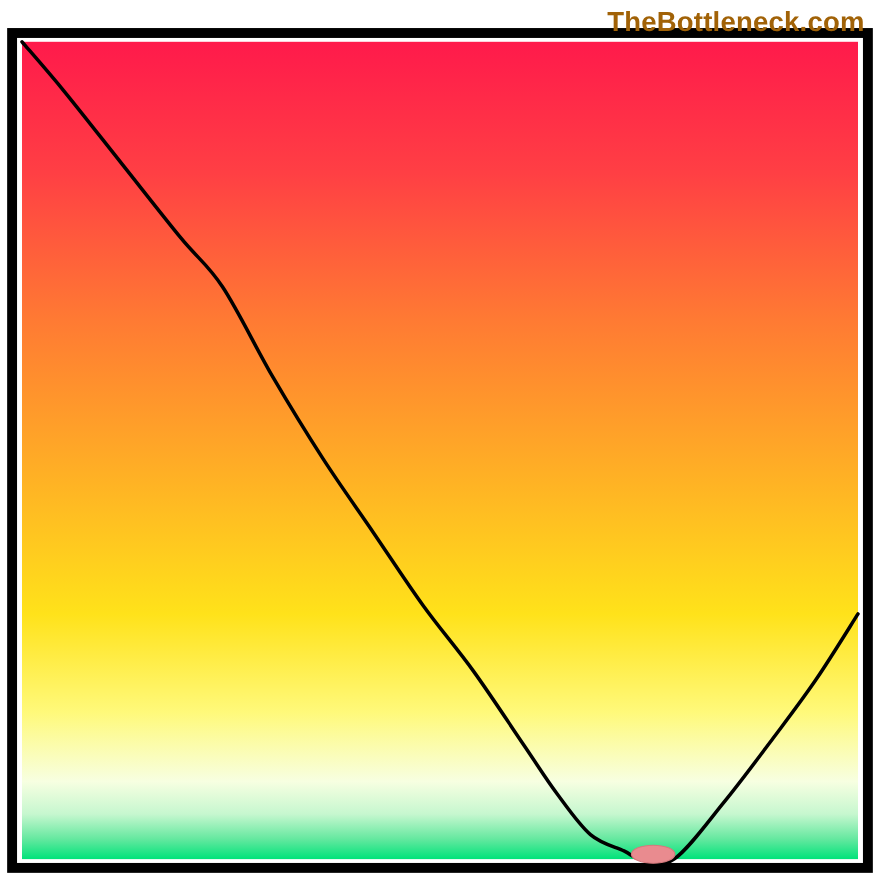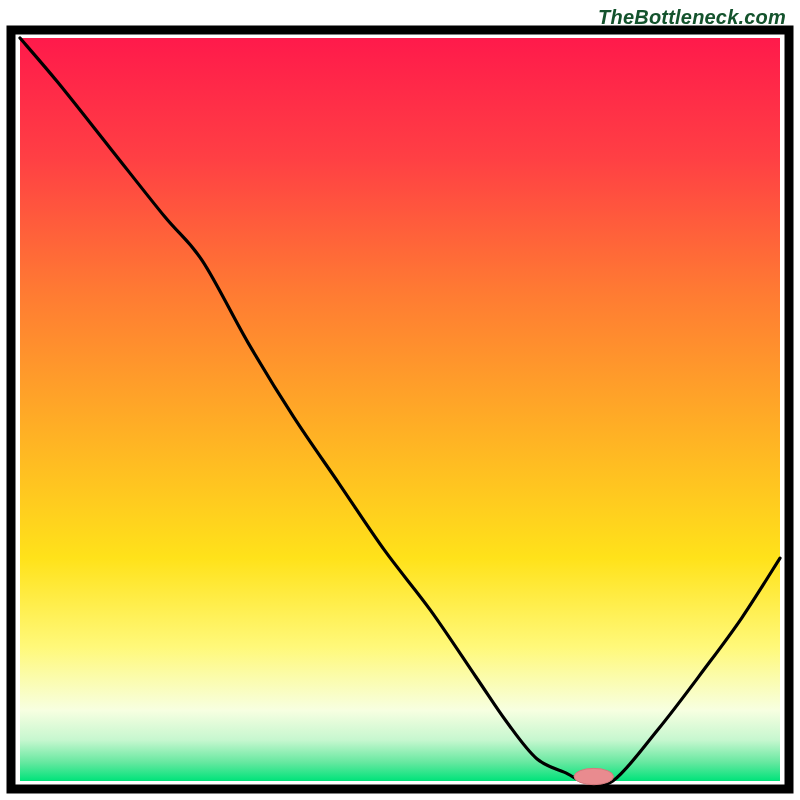--- a/index.html
+++ b/index.html
@@ -13,26 +13,25 @@
   }
   .stage {
     position: relative;
     width: 800px;
     height: 800px;
   }
   .watermark {
     position: absolute;
     top: 6px;
     right: 14px;
-    font-size: 20px;
+    font-size: 25px;
     font-weight: 600;
-    color: #14532d;
+    color: #a16207;
     letter-spacing: 0.2px;
     user-select: none;
-    font-style: italic;
   }
   svg.chart {
     position: absolute;
     top: 0;
     left: 0;
   }
 </style>
 </head>
 <body>
 <div class="stage">

